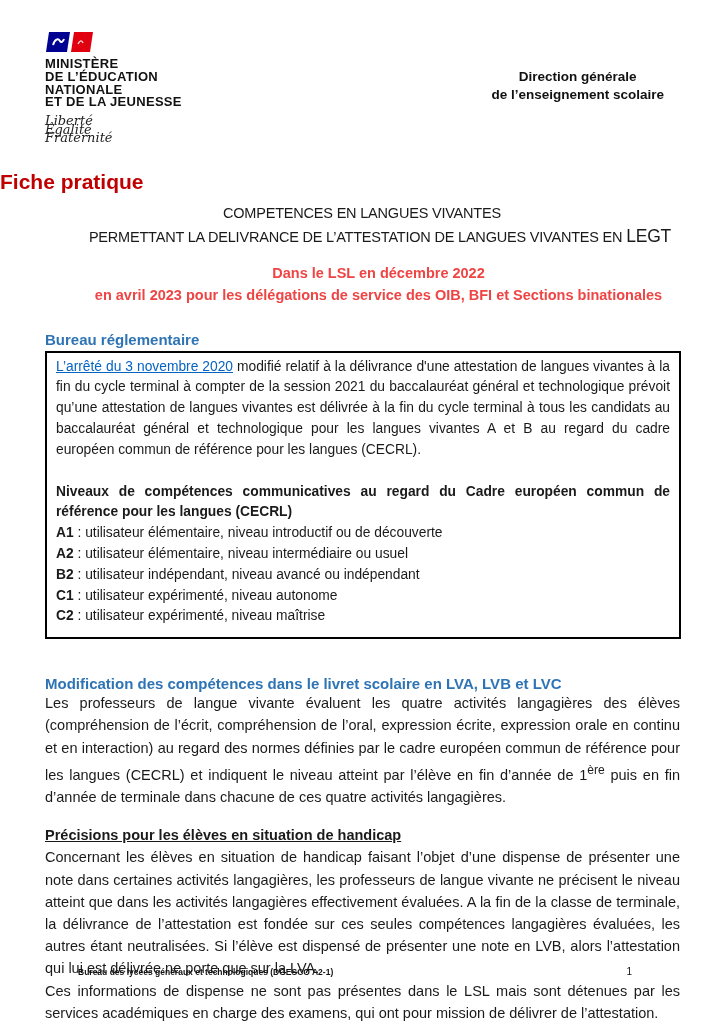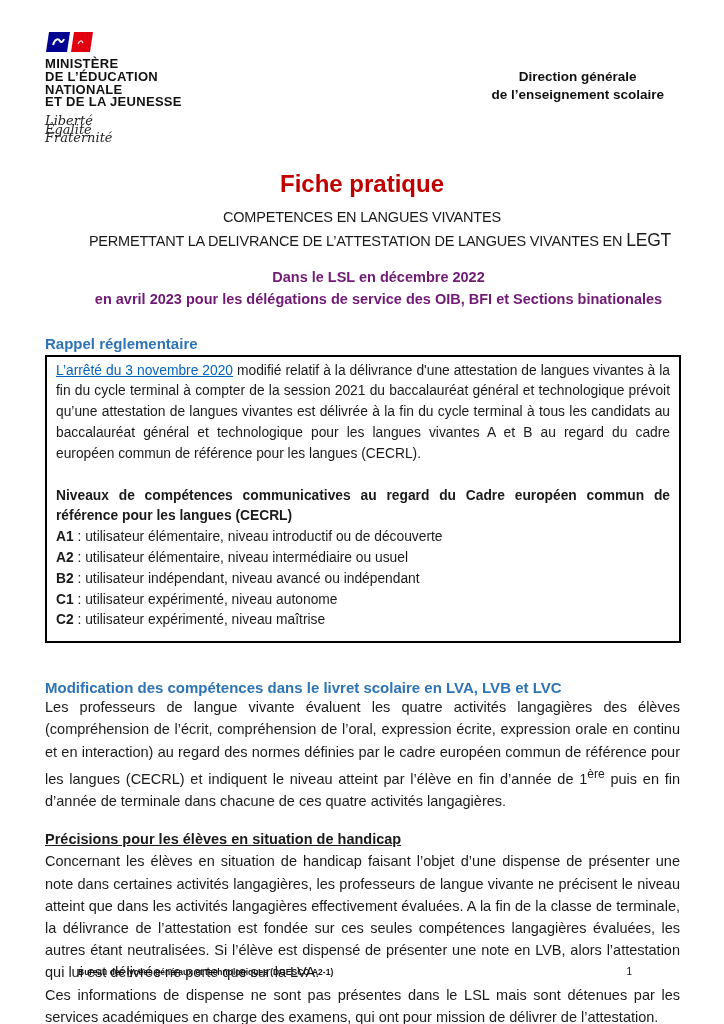--- a/index.html
+++ b/index.html
@@ -14,26 +14,26 @@
     overflow:hidden;
   }
   
   .header { display:flex; justify-content:space-between; padding:30px 60px 0 45px; }
   .logo-block { width:240px; }
   .flag-icon { display:block; }
   .ministry-lines { margin-top:4px; font-weight:bold; font-size:13px; line-height:12.8px; letter-spacing:0.3px; color:#111; }
   .motto { margin-top:8px; font-family:"DejaVu Serif", serif; font-style:italic; font-size:13px; line-height:8.5px; color:#222; }
   .dept-block { margin-top:38px; text-align:center; font-weight:bold; font-size:13.5px; line-height:18px; color:#111; }
   
-  .doc-title { margin-top:27px; text-align:center; font-size:24px; font-weight:bold; color:#C00000; }
+  .doc-title { margin-top:27px; text-align:left; font-size:21px; font-weight:bold; color:#C00000; }
   .subtitle { text-align:center; font-size:14.5px; color:#1a1a1a; letter-spacing:-0.2px; }
   .subtitle-1 { margin-top:11px; }
   .subtitle-2 { margin-top:5px;margin-left:36px; }
   .subtitle-acronym { font-size:17.5px; }
-  .schedule { text-align:center; font-weight:bold; color:#701a75; font-size:14.5px; line-height:22px;padding-left:33px; }
+  .schedule { text-align:center; font-weight:bold; color:#ef4444; font-size:14.5px; line-height:22px;padding-left:33px; }
   .schedule-1 { margin-top:15px; }
   
   .section-heading { margin:0 44px 0 45px; font-weight:bold; font-size:15px; color:#2E74B5; }
   .rappel-heading { margin-top:25px; }
   .reg-box {
     margin:3px 43px 0 45px;
     border:2px solid #000;
     padding:4px 9px 10px 9px;
     font-size:13.8px; line-height:20.8px;
   }
@@ -87,21 +87,21 @@
     </div>
   </div>
 
   <div class="doc-title">Fiche pratique</div>
   <div class="subtitle subtitle-1">COMPETENCES EN LANGUES VIVANTES</div>
   <div class="subtitle subtitle-2"><span>PERMETTANT LA DELIVRANCE DE L’ATTESTATION DE LANGUES VIVANTES EN </span><span class="subtitle-acronym">LEGT</span></div>
 
   <div class="schedule schedule-1">Dans le LSL en décembre 2022</div>
   <div class="schedule">en avril 2023 pour les délégations de service des OIB, BFI et Sections binationales</div>
 
-  <div class="section-heading rappel-heading">Rappel réglementaire</div>
+  <div class="section-heading rappel-heading">Bureau réglementaire</div>
 
   <div class="reg-box">
     <p class="box-p1"><a class="reg-link" href="#">L’arrêté du 3 novembre 2020</a><span> modifié relatif à la délivrance d'une attestation de langues vivantes à la fin du cycle terminal à compter de la session 2021 du baccalauréat général et technologique prévoit qu’une attestation de langues vivantes est délivrée à la fin du cycle terminal à tous les candidats au baccalauréat général et technologique pour les langues vivantes A et B au regard du cadre européen commun de référence pour les langues (CECRL).</span></p>
     <div class="levels-heading">Niveaux de compétences communicatives au regard du Cadre européen commun de référence pour les langues (CECRL)</div>
     <div class="level-row"><span class="level-code">A1</span><span> : utilisateur élémentaire, niveau introductif ou de découverte</span></div>
     <div class="level-row"><span class="level-code">A2</span><span> : utilisateur élémentaire, niveau intermédiaire ou usuel</span></div>
     <div class="level-row"><span class="level-code">B2</span><span> : utilisateur indépendant, niveau avancé ou indépendant</span></div>
     <div class="level-row"><span class="level-code">C1</span><span> : utilisateur expérimenté, niveau autonome</span></div>
     <div class="level-row"><span class="level-code">C2</span><span> : utilisateur expérimenté, niveau maîtrise</span></div>
   </div>

